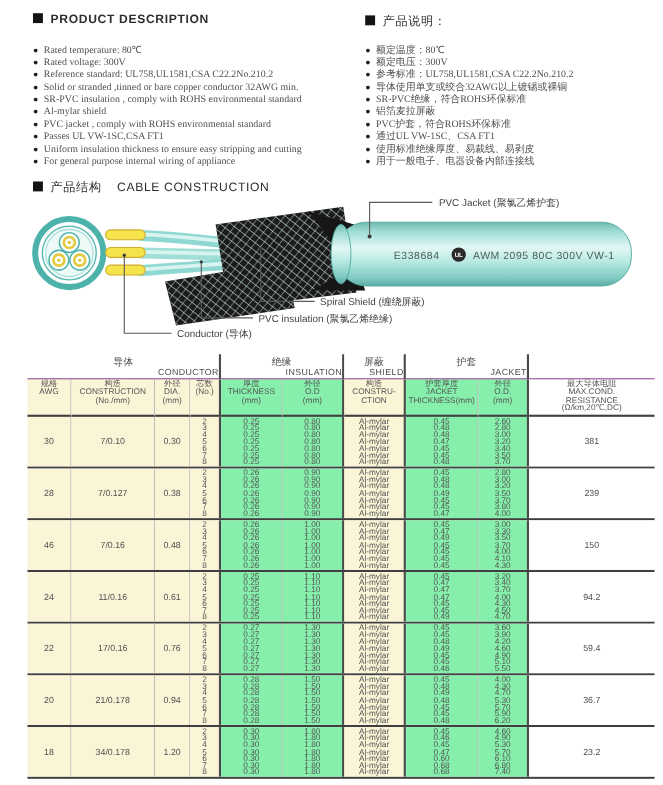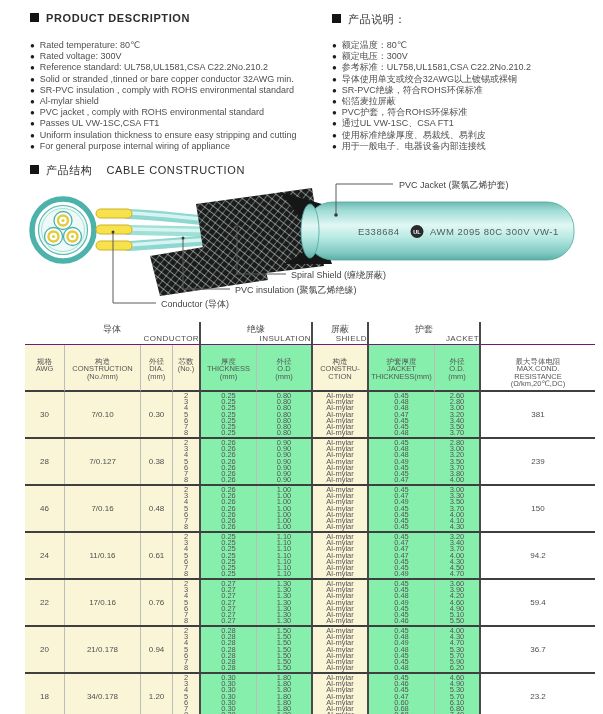--- a/index.html
+++ b/index.html
@@ -3,38 +3,38 @@
 <meta charset="utf-8">
 <style>
   html,body{margin:0;padding:0;}
   body{
     width:603px;height:714px;position:relative;overflow:hidden;
     background:#ffffff;color:#4a4a4a;
     font-family:"Liberation Sans","DejaVu Sans",sans-serif;
   }
   .sec-title{position:absolute;font-size:11px;letter-spacing:.6px;color:#2d2d2d;white-space:nowrap;}
   .sq{display:inline-block;width:9px;height:9px;background:#141414;margin-right:7px;}
-  .bullets{position:absolute;}
+  .bullets{position:absolute;font-family:Liberation Serif, serif;}
   .bullet{font-size:9px;line-height:11.2px;white-space:nowrap;color:#4f4f4f;}
   .dot{font-size:8px;margin-right:5px;color:#1c1c1c;}
   .zh-gap{display:inline-block;width:14px;}
 
   
   .table-wrap{position:absolute;left:25px;top:322px;width:570px;}
   .grid{display:grid;grid-template-columns:40px 76px 32px 28px 56px 56px 56px 66px 46px 114px;}
   .cell{box-sizing:border-box;text-align:center;overflow:hidden;}
   .yellow{background:#fbf5d8;}
   .blue{background:#86efac;}
   .white{background:#ffffff;}
   .lv{border-right:1px solid #bdbdbd;}
   .hv{border-right:2px solid #4a4a4a;}
   .ghrow .cell{background:#fff;border-bottom:1px solid #701a75;padding:2px 0 1px;}
   .gh-zh{font-size:9px;line-height:10px;color:#4c4c4c;}
   .gh-en{font-size:8px;line-height:9px;letter-spacing:.4px;color:#4c4c4c;text-align:right;}
-  .shrow .cell{border-bottom:2px solid #3f3f3f;padding:13px 0 2px;color:#555;}
+  .shrow .cell{border-bottom:2px solid #3f3f3f;padding:0 0 2px;color:#555;}
   .sh-line{font-size:7.5px;line-height:7.4px;}
   .trow{border-bottom:2px solid #3f3f3f;height:45px;}
   .trow .cell{height:45px;}
   .single{display:flex;align-items:center;justify-content:center;font-size:8px;color:#4f4f4f;}
   .stack{padding-top:1px;}
   .stack div{font-size:7.5px;line-height:6.3px;color:#555;}
 
   svg text{font-family:"Liberation Sans","DejaVu Sans",sans-serif;}
 </style>
 </head>

